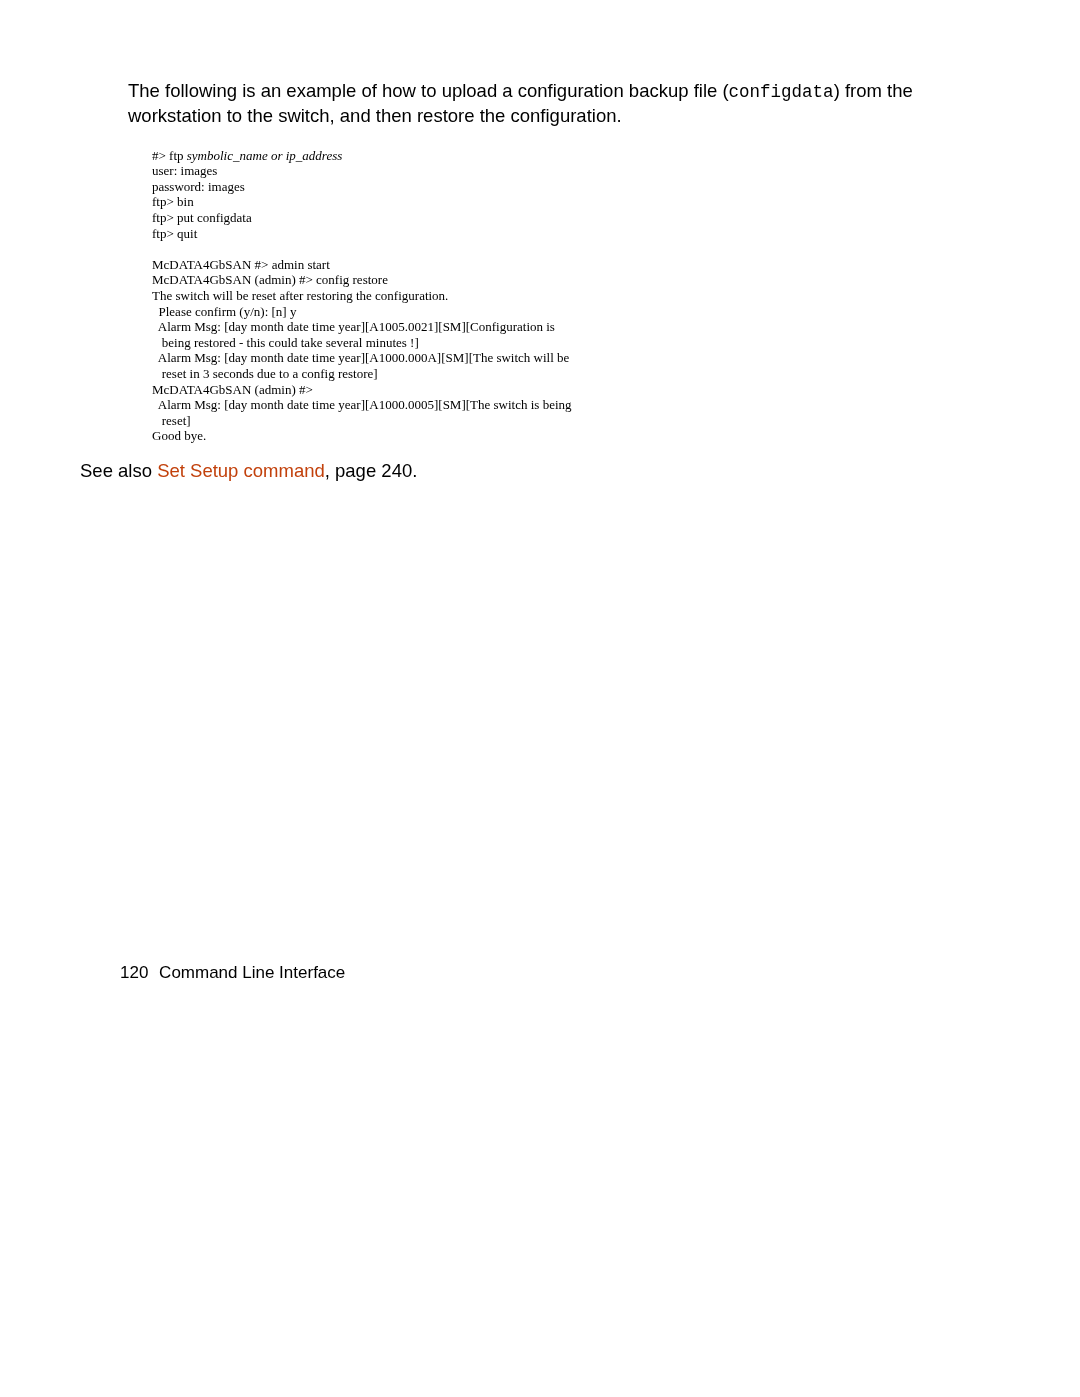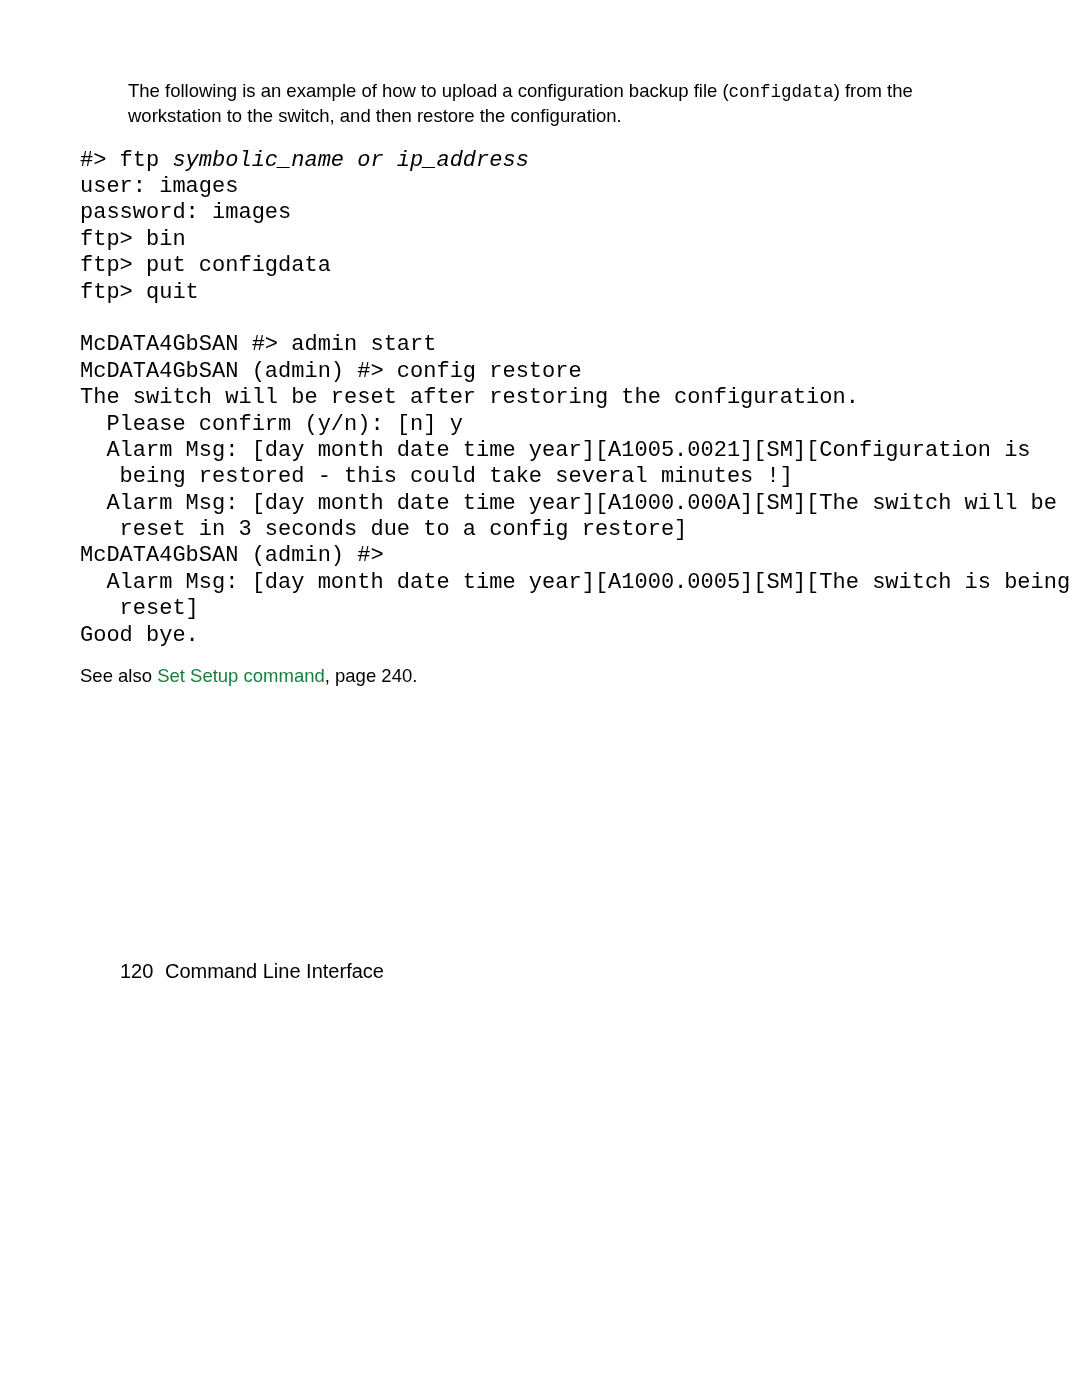--- a/index.html
+++ b/index.html
@@ -24,48 +24,49 @@
     line-height: 1.35;
     font-family: Arial, Helvetica, sans-serif;
     font-stretch: condensed;
     margin-left: 48px;
   }
   .mono-inline {
     font-family: "Courier New", Courier, monospace;
     font-size: 17.5px;
   }
   .code-block {
-    font-family: Liberation Mono, monospace;
-    font-size: 22px;
+    font-family: Liberation Serif, serif;
+    font-size: 13px;
     line-height: 1.20;
     white-space: pre;
     margin-top: 18px;
+    margin-left: 72px;
   }
   .italic {
     font-style: italic;
   }
   .see-also-row {
     margin-top: 16px;
     font-size: 18.5px;
     font-family: Arial, Helvetica, sans-serif;
   }
   .see-also-label {
     display: inline;
     margin-top: 34px;
   }
   .link {
-    color: #15803d;
+    color: #c2410c;
     text-decoration: none;
     cursor: pointer;
   }
   .footer {
     position: absolute;
     left: 120px;
     bottom: 70px;
-    font-size: 20px;
+    font-size: 17px;
     font-family: Arial, Helvetica, sans-serif;
   }
   .page-num {
     display: inline;
   }
   .footer-text {
     display: inline;
     margin-left: 6px;
   }
 </style>

